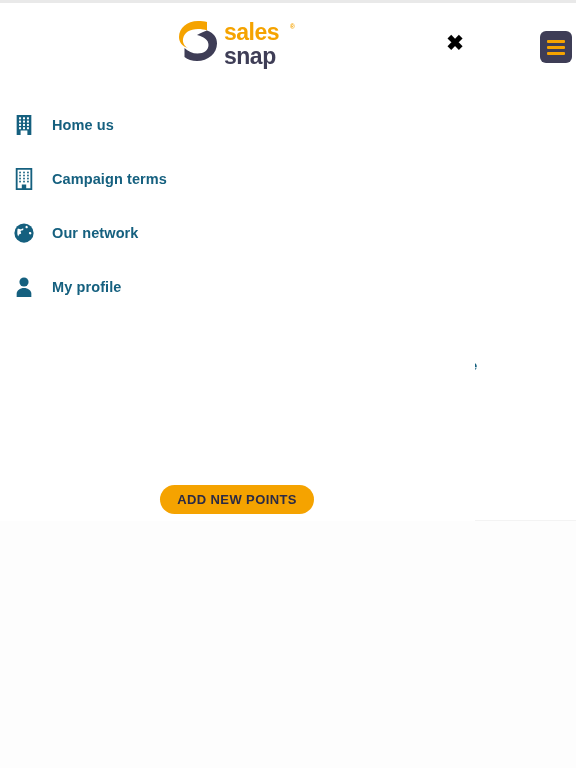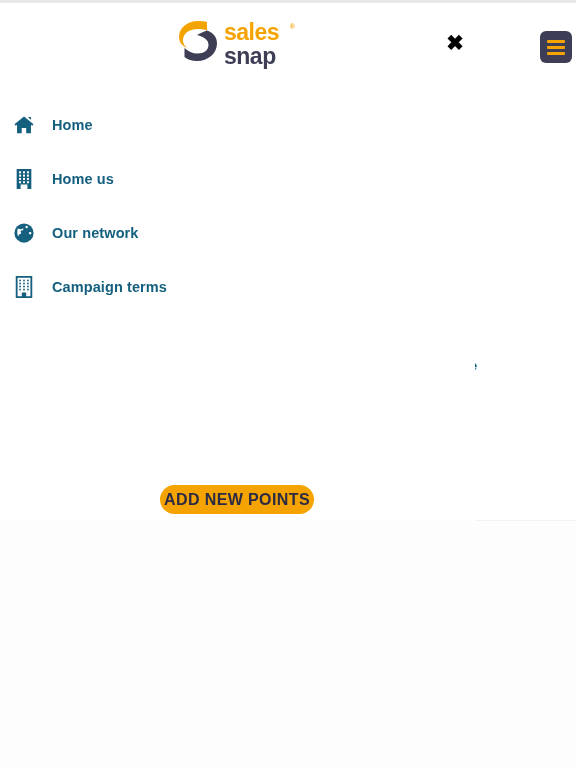--- a/index.html
+++ b/index.html
@@ -167,21 +167,21 @@
     position: absolute;
     left: 160px;
     top: 485px;
     width: 154px;
     height: 29px;
     background: #f5a300;
     border: none;
     border-radius: 15px;
     color: #2b2b45;
     font-family: "Liberation Sans", sans-serif;
-    font-size: 16px;
+    font-size: 13px;
     font-weight: 700;
     letter-spacing: 0.4px;
     cursor: pointer;
     display: flex;
     align-items: center;
     justify-content: center;
   }
 
   
   .panel-bottom {
@@ -224,29 +224,20 @@
         <text x="96" y="48" font-family="Liberation Sans, sans-serif" font-size="46" font-weight="700" fill="#f5a300" letter-spacing="-1">sales</text>
         <text x="228" y="26" font-family="Liberation Sans, sans-serif" font-size="13" font-weight="700" fill="#f5a300">®</text>
 
         <text x="96" y="96" font-family="Liberation Sans, sans-serif" font-size="46" font-weight="700" fill="#3e3d56" letter-spacing="-1">snap</text>
       </svg>
 
       <div class="close-btn">✖</div>
 
       <nav class="nav">
 
-        <a class="nav-item">
-          <span class="nav-icon">
-            <svg width="22" height="22" viewBox="0 0 24 24" fill="currentColor">
-              <path d="M12 2.6 1.6 11.3l1.3 1.6L4.4 11.6V21h5.1v-5.6h4.9V21h5.2v-9.4l1.5 1.3 1.3-1.6z"></path>
-              <path d="M16.7 3.2h2.9v3.1l-2.9-2.4z"></path>
-            </svg>
-          </span>
-          <span class="nav-label">Home</span>
-        </a>
 
         <a class="nav-item">
           <span class="nav-icon">
             <svg width="20" height="22" viewBox="0 0 20 24" fill="currentColor">
               <rect x="2" y="1" width="16" height="22" rx="0.5"></rect>
               <g fill="#ffffff">
                 <rect x="4.6" y="3.6" width="2.2" height="2.2"></rect>
                   <rect x="8.9" y="3.6" width="2.2" height="2.2"></rect>
                   <rect x="13.2" y="3.6" width="2.2" height="2.2"></rect>
                 <rect x="4.6" y="7.2" width="2.2" height="2.2"></rect>
@@ -260,30 +251,20 @@
                   <rect x="13.2" y="14.4" width="2.2" height="2.2"></rect>
                 <rect x="6.3" y="18" width="7.4" height="5"></rect>
               </g>
             </svg>
           </span>
           <span class="nav-label">Home us</span>
         </a>
 
         <a class="nav-item">
           <span class="nav-icon">
-            <svg width="22" height="22" viewBox="0 0 24 24" fill="currentColor">
-              <circle cx="12" cy="12" r="10.5"></circle>
-              <path d="M5 7.5c1.6-.4 2.4.6 3.4.5 1-.1 1.4-1.2 2.5-1 .9.2.6 1.5-.3 1.9-.9.4-2 .2-2.3 1.1-.3.9.8 1.3.6 2.2-.2.9-1.6.7-2.3 1.4-.6.6-.2 1.7-1.1 2-.7-1.5-1-3.2-.8-4.9.1-1.2.2-2.3.3-3.2zM15.4 4.3c.9.4 1.1 1.6.4 2.2-.8.6-2 .1-2.2-.8-.2-.8.9-1.8 1.8-1.4zM18.9 10.8c1 .1 1.5 1.3 1 2.1-.4.7-1.5.8-2.1.3-.8-.6-.5-2 .5-2.2 .2-.1.4-.2.6-.2z" fill="#ffffff"></path>
-            </svg>
-          </span>
-          <span class="nav-label">Our network</span>
-        </a>
-
-        <a class="nav-item">
-          <span class="nav-icon">
             <svg width="20" height="22" viewBox="0 0 20 24" fill="currentColor">
               <path d="M2 1h16v22H2z" fill="none" stroke="currentColor" stroke-width="2"></path>
               <g>
                 <rect x="4.8" y="4" width="1.8" height="1.8"></rect>
                   <rect x="9.1" y="4" width="1.8" height="1.8"></rect>
                   <rect x="13.4" y="4" width="1.8" height="1.8"></rect>
                 <rect x="4.8" y="7.3" width="1.8" height="1.8"></rect>
                   <rect x="9.1" y="7.3" width="1.8" height="1.8"></rect>
                   <rect x="13.4" y="7.3" width="1.8" height="1.8"></rect>
                 <rect x="4.8" y="10.6" width="1.8" height="1.8"></rect>
@@ -292,21 +273,40 @@
                 <rect x="4.8" y="13.9" width="1.8" height="1.8"></rect>
                   <rect x="9.1" y="13.9" width="1.8" height="1.8"></rect>
                   <rect x="13.4" y="13.9" width="1.8" height="1.8"></rect>
                 <rect x="7.6" y="18" width="4.8" height="5"></rect>
               </g>
             </svg>
           </span>
           <span class="nav-label">Campaign terms</span>
         </a>
 
-
+        <a class="nav-item">
+          <span class="nav-icon">
+            <svg width="22" height="22" viewBox="0 0 24 24" fill="currentColor">
+              <circle cx="12" cy="12" r="10.5"></circle>
+              <path d="M5 7.5c1.6-.4 2.4.6 3.4.5 1-.1 1.4-1.2 2.5-1 .9.2.6 1.5-.3 1.9-.9.4-2 .2-2.3 1.1-.3.9.8 1.3.6 2.2-.2.9-1.6.7-2.3 1.4-.6.6-.2 1.7-1.1 2-.7-1.5-1-3.2-.8-4.9.1-1.2.2-2.3.3-3.2zM15.4 4.3c.9.4 1.1 1.6.4 2.2-.8.6-2 .1-2.2-.8-.2-.8.9-1.8 1.8-1.4zM18.9 10.8c1 .1 1.5 1.3 1 2.1-.4.7-1.5.8-2.1.3-.8-.6-.5-2 .5-2.2 .2-.1.4-.2.6-.2z" fill="#ffffff"></path>
+            </svg>
+          </span>
+          <span class="nav-label">Our network</span>
+        </a>
+
+
+        <a class="nav-item">
+          <span class="nav-icon">
+            <svg width="20" height="22" viewBox="0 0 20 24" fill="currentColor">
+              <circle cx="10" cy="6.5" r="5"></circle>
+              <path d="M10 13c-4.4 0-8 2.8-8 6.3V23h16v-3.7C18 15.8 14.4 13 10 13z"></path>
+            </svg>
+          </span>
+          <span class="nav-label">My profile</span>
+        </a>
 
 
       </nav>
 
       <button class="cta">ADD NEW POINTS</button>
     </div>
 
     <div class="panel-bottom"></div>
   </div>
 

